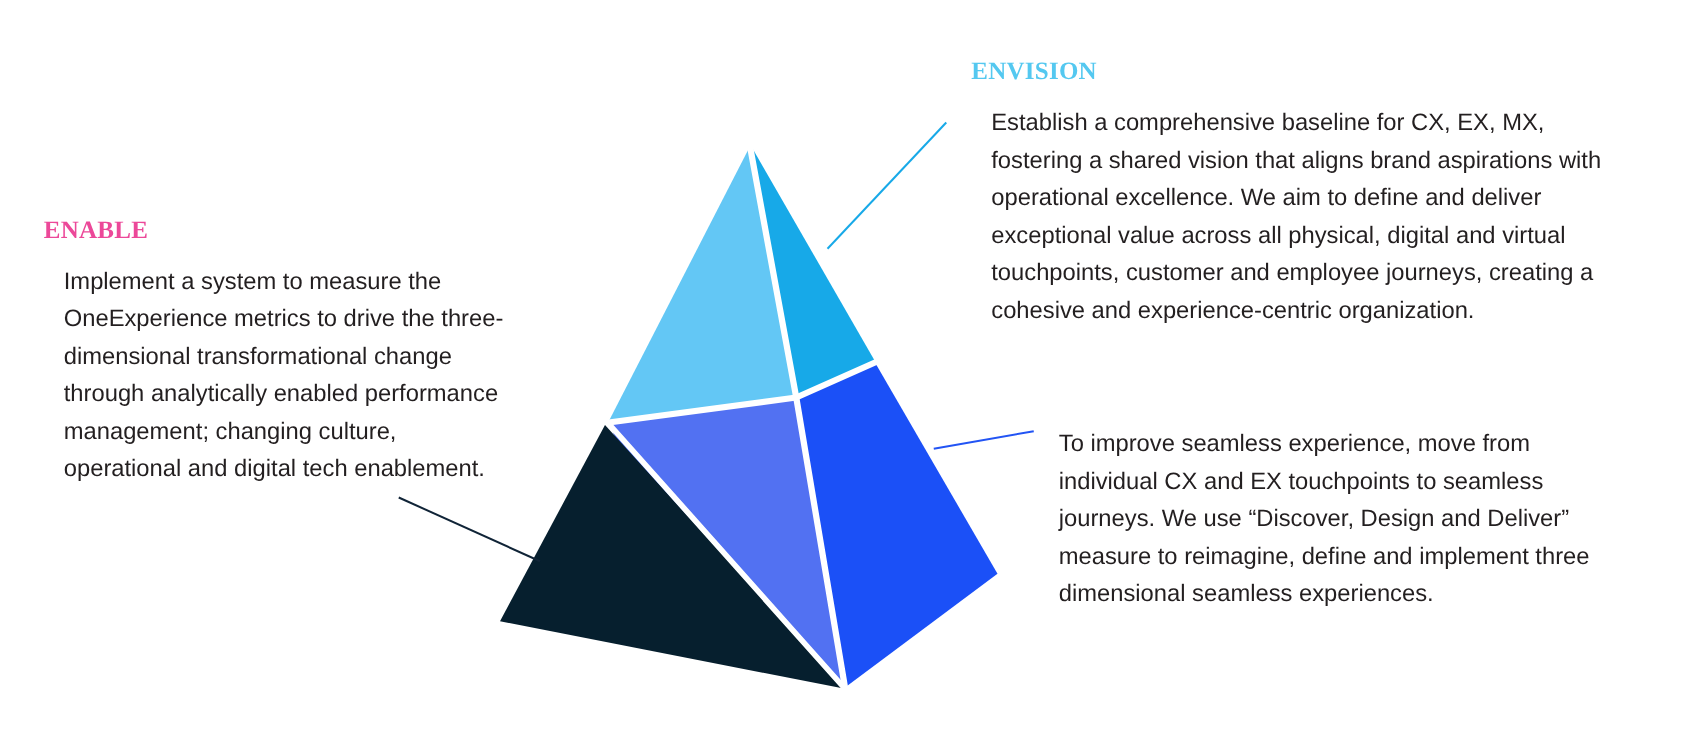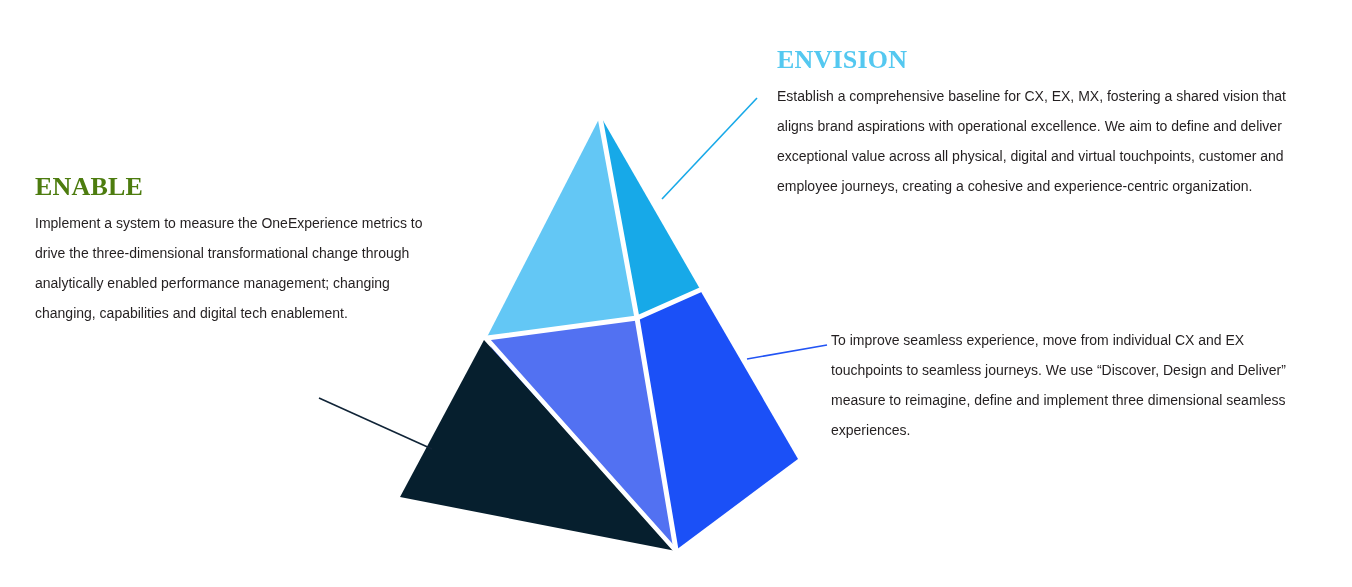--- a/index.html
+++ b/index.html
@@ -33,41 +33,41 @@
     pointer-events: none;
   }
 
   .text-block {
     position: absolute;
   }
 
   .block-heading {
     font-family: "Liberation Serif", "DejaVu Serif", serif;
     font-weight: bold;
-    font-size: 26px;
+    font-size: 20px;
     letter-spacing: 0.2px;
     margin: 0 0 6px 0;
     line-height: 1.1;
   }
 
   .block-body {
     font-family: "Liberation Sans", sans-serif;
-    font-size: 14px;
+    font-size: 19px;
     line-height: 30px;
     color: #231f20;
-    margin: 0;
+    margin: 16px;
     font-weight: 400;
   }
 
   #block-enable {
     left: 35px;
     top: 173px;
     width: 392px;
   }
-  #block-enable .block-heading { color: #4d7c0f; font-family: Liberation Serif, serif; }
+  #block-enable .block-heading { color: #ec4899; font-family: Liberation Serif, serif; }
 
   #block-envision {
     left: 777px;
     top: 46px;
     width: 524px;
   }
   #block-envision .block-heading { color: #54c8f0; }
 
   #block-transform {
     left: 831px;
@@ -105,21 +105,21 @@
 
     <line x1="487" y1="339" x2="676" y2="551" stroke="#ffffff" stroke-width="4.5" stroke-linecap="round"></line>
 
     <line x1="662" y1="199" x2="757" y2="98" stroke="#17a9e8" stroke-width="1.6"></line>
     <line x1="747" y1="359" x2="827" y2="345" stroke="#2254f4" stroke-width="1.6"></line>
     <line x1="319" y1="398" x2="432" y2="449" stroke="#102437" stroke-width="1.6"></line>
   </svg>
 
   <div class="text-block" id="block-enable">
     <h2 class="block-heading">ENABLE</h2>
-    <p class="block-body">Implement a system to measure the OneExperience metrics to drive the three-dimensional transformational change through analytically enabled performance management; changing changing, capabilities and digital tech enablement.</p>
+    <p class="block-body">Implement a system to measure the OneExperience metrics to drive the three-dimensional transformational change through analytically enabled performance management; changing culture, operational and digital tech enablement.</p>
   </div>
 
   <div class="text-block" id="block-envision">
     <h2 class="block-heading">ENVISION</h2>
     <p class="block-body">Establish a comprehensive baseline for CX, EX, MX, fostering a shared vision that aligns brand aspirations with operational excellence. We aim to define and deliver exceptional value across all physical, digital and virtual touchpoints, customer and employee journeys, creating a cohesive and experience-centric organization.</p>
   </div>
 
   <div class="text-block" id="block-transform">
     <p class="block-body">To improve seamless experience, move from individual CX and EX touchpoints to seamless journeys. We use “Discover, Design and Deliver” measure to reimagine, define and implement three dimensional seamless experiences.</p>
   </div>

